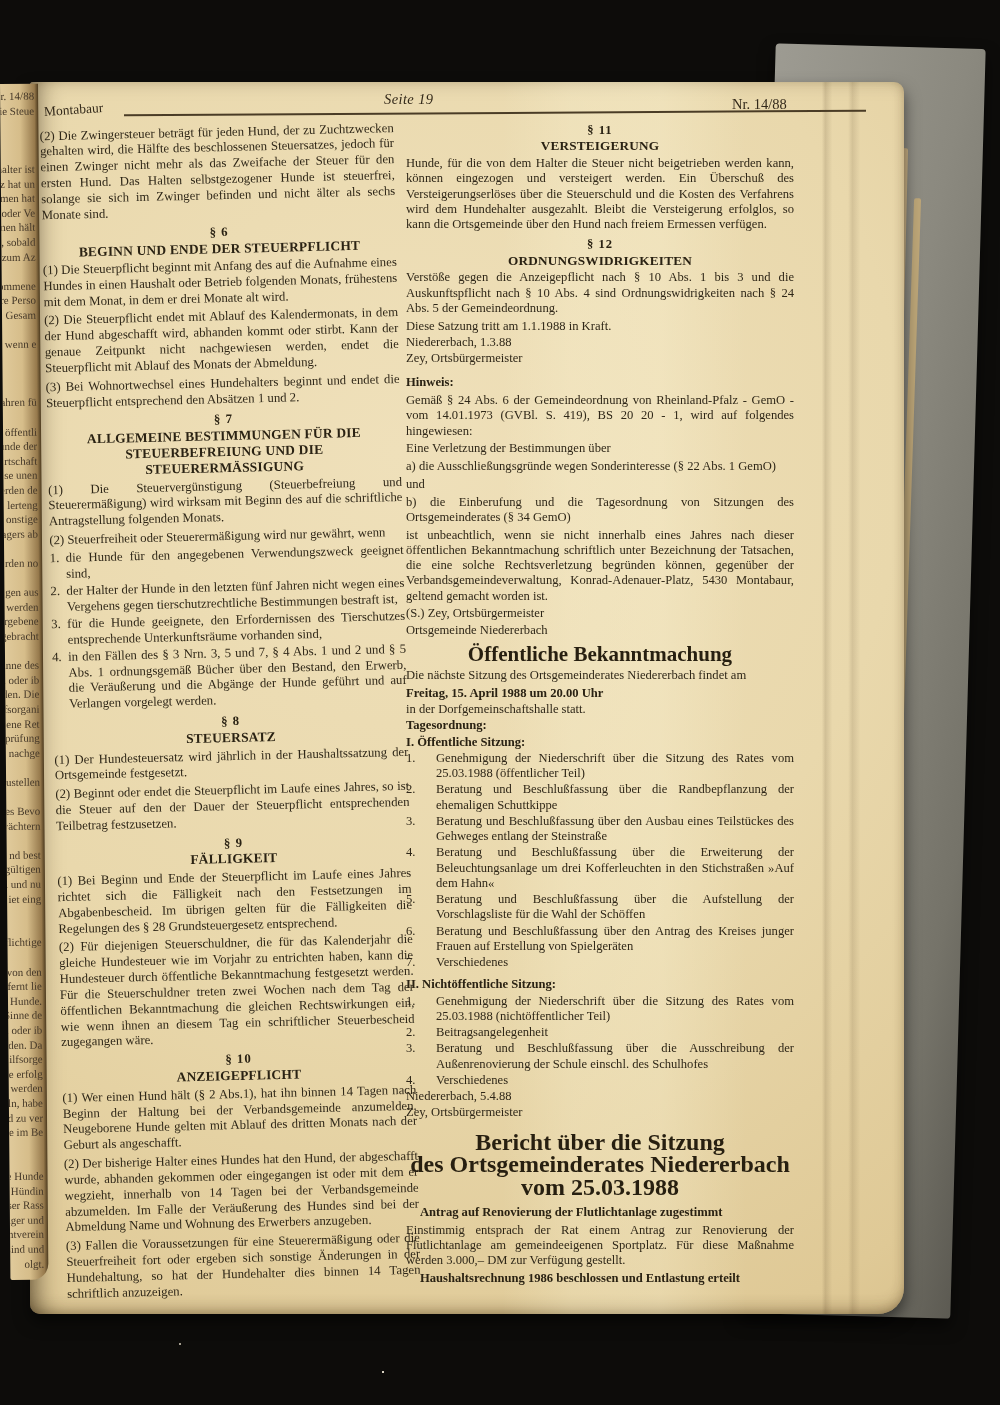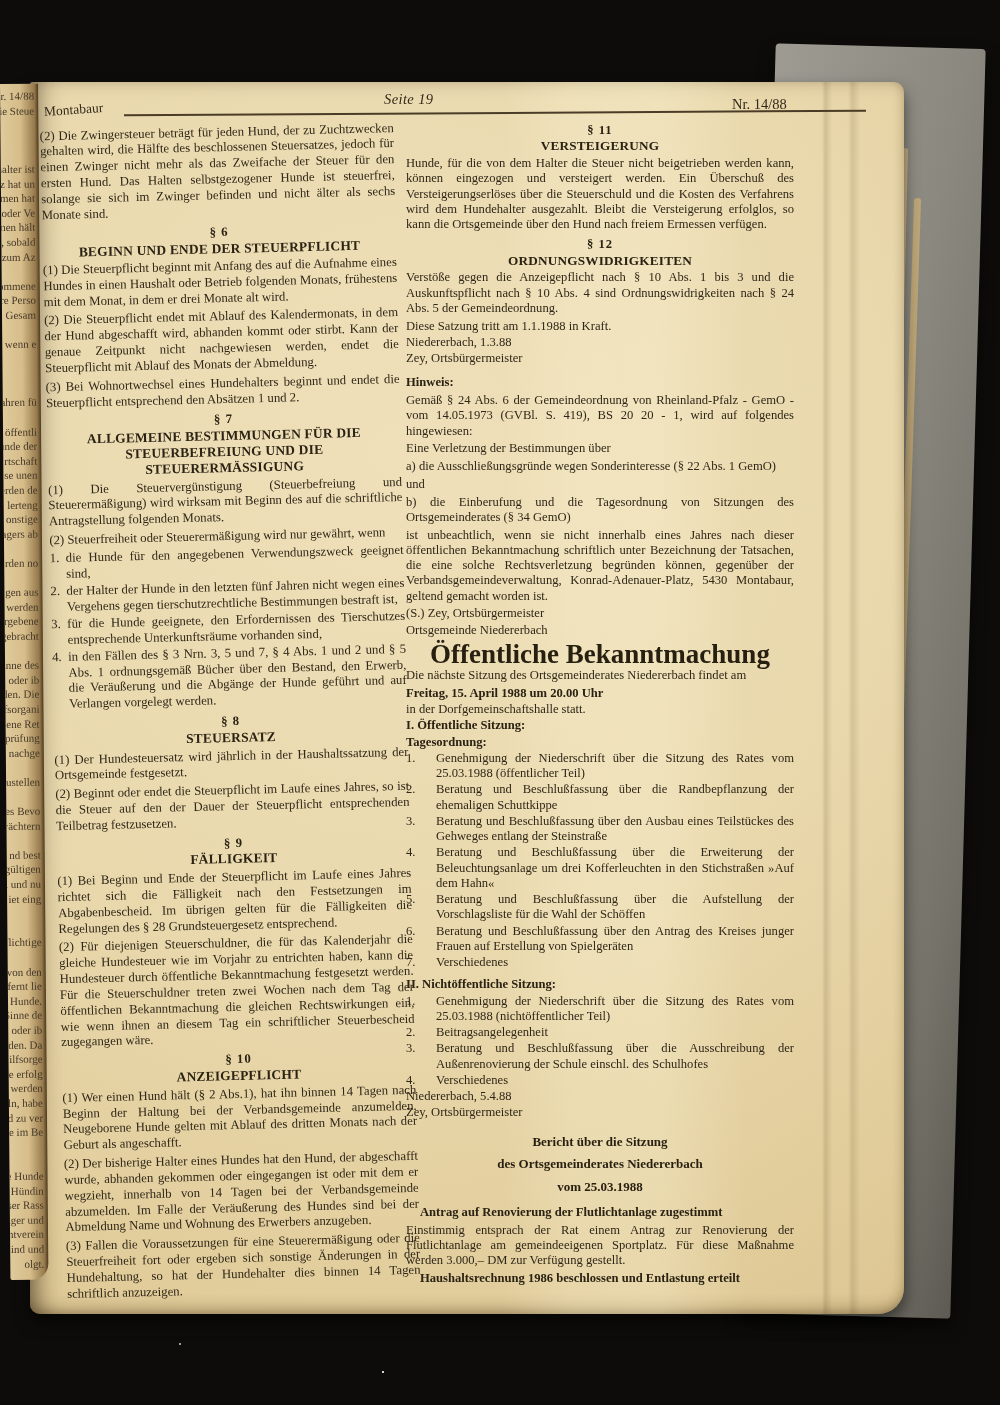--- a/index.html
+++ b/index.html
@@ -74,22 +74,22 @@
   .para{margin:2.5px 0;text-align:justify;}
   .sec{margin:5px 0 1px;text-align:center;font-weight:bold;color:#2a2213;}
   .secnum{letter-spacing:1px;}
   .sectitle{font-size:1.05em;letter-spacing:.2px;}
   .line{margin:1px 0;}
   .line.bold{font-weight:bold;color:#2a2213;}
   .line.center{text-align:left;}
   .line.ind{text-indent:14px;}
   .li{position:relative;margin:1px 0;text-align:justify;}
   .li .num{position:absolute;left:0;top:0;}
-  .bigh{font-size:27px;font-weight:bold;text-align:center;margin:9px 0 6px;color:#271f10;}
-  .h3{font-size:13px;line-height:22.5px;font-weight:bold;text-align:center;margin:10px 0 7px;color:#271f10;}
+  .bigh{font-size:21px;font-weight:bold;text-align:center;margin:9px 0 6px;color:#271f10;}
+  .h3{font-size:24px;line-height:22.5px;font-weight:bold;text-align:center;margin:10px 0 7px;color:#271f10;}
   .gapb{width:100%;}
 </style>
 </head>
 <body>
 
 <div class="specks"></div>
 <div class="folder"></div>
 <div class="stack-edge edge1"></div>
 <div class="stack-edge edge2"></div>
 <div class="stack-edge edge3"></div>
@@ -151,34 +151,34 @@
         <div class="sec">
           <div class="secnum">§ 12</div>
           <div class="sectitle">ORDNUNGSWIDRIGKEITEN</div>
         </div>
         <p class="para">Verstöße gegen die Anzeigepflicht nach § 10 Abs. 1 bis 3 und die Auskunftspflicht nach § 10 Abs. 4 sind Ordnungswidrigkeiten nach § 24 Abs. 5 der Gemeindeordnung.</p>
         <div class="line">Diese Satzung tritt am 1.1.1988 in Kraft.</div>
         <div class="line">Niedererbach, 1.3.88</div>
         <div class="line">Zey, Ortsbürgermeister</div>
         <div class="gapb" style="height: 7px;"></div>
         <div class="line bold">Hinweis:</div>
-        <p class="para">Gemäß § 24 Abs. 6 der Gemeindeordnung von Rheinland-Pfalz - GemO - vom 14.05.1973 (GVBl. S. 419), BS 20 20 - 1, wird auf folgendes hingewiesen:</p>
+        <p class="para">Gemäß § 24 Abs. 6 der Gemeindeordnung von Rheinland-Pfalz - GemO - vom 14.01.1973 (GVBl. S. 419), BS 20 20 - 1, wird auf folgendes hingewiesen:</p>
         <div class="line">Eine Verletzung der Bestimmungen über</div>
         <p class="para">a) die Ausschließungsgründe wegen Sonderinteresse (§ 22 Abs. 1 GemO)</p>
         <div class="line">und</div>
         <p class="para">b) die Einberufung und die Tagesordnung von Sitzungen des Ortsgemeinderates (§ 34 GemO)</p>
         <p class="para">ist unbeachtlich, wenn sie nicht innerhalb eines Jahres nach dieser öffentlichen Bekanntmachung schriftlich unter Bezeichnung der Tatsachen, die eine solche Rechtsverletzung begründen können, gegenüber der Verbandsgemeindeverwaltung, Konrad-Adenauer-Platz, 5430 Montabaur, geltend gemacht worden ist.</p>
         <div class="line">(S.) Zey, Ortsbürgermeister</div>
         <div class="line">Ortsgemeinde Niedererbach</div>
         <div class="bigh">Öffentliche Bekanntmachung</div>
         <p class="para">Die nächste Sitzung des Ortsgemeinderates Niedererbach findet am</p>
         <div class="line bold center">Freitag, 15. April 1988 um 20.00 Uhr</div>
         <div class="line">in der Dorfgemeinschaftshalle statt.</div>
+        <div class="line bold">Tagesordnung:</div>
         <div class="line bold">I. Öffentliche Sitzung:</div>
-        <div class="line bold">Tagesordnung:</div>
         <div class="li" style="padding-left: 30px;"><span class="num">1.</span><span>Genehmigung der Niederschrift über die Sitzung des Rates vom 25.03.1988 (öffentlicher Teil)</span></div>
         <div class="li" style="padding-left: 30px;"><span class="num">2.</span><span>Beratung und Beschlußfassung über die Randbepflanzung der ehemaligen Schuttkippe</span></div>
         <div class="li" style="padding-left: 30px;"><span class="num">3.</span><span>Beratung und Beschlußfassung über den Ausbau eines Teilstückes des Gehweges entlang der Steinstraße</span></div>
         <div class="li" style="padding-left: 30px;"><span class="num">4.</span><span>Beratung und Beschlußfassung über die Erweiterung der Beleuchtungsanlage um drei Kofferleuchten in den Stichstraßen »Auf dem Hahn«</span></div>
         <div class="li" style="padding-left: 30px;"><span class="num">5.</span><span>Beratung und Beschlußfassung über die Aufstellung der Vorschlagsliste für die Wahl der Schöffen</span></div>
         <div class="li" style="padding-left: 30px;"><span class="num">6.</span><span>Beratung und Beschlußfassung über den Antrag des Kreises junger Frauen auf Erstellung von Spielgeräten</span></div>
         <div class="li" style="padding-left: 30px;"><span class="num">7.</span><span>Verschiedenes</span></div>
         <div class="gapb" style="height: 5px;"></div>
         <div class="line bold">II. Nichtöffentliche Sitzung:</div>
         <div class="li" style="padding-left: 30px;"><span class="num">1.</span><span>Genehmigung der Niederschrift über die Sitzung des Rates vom 25.03.1988 (nichtöffentlicher Teil)</span></div>

